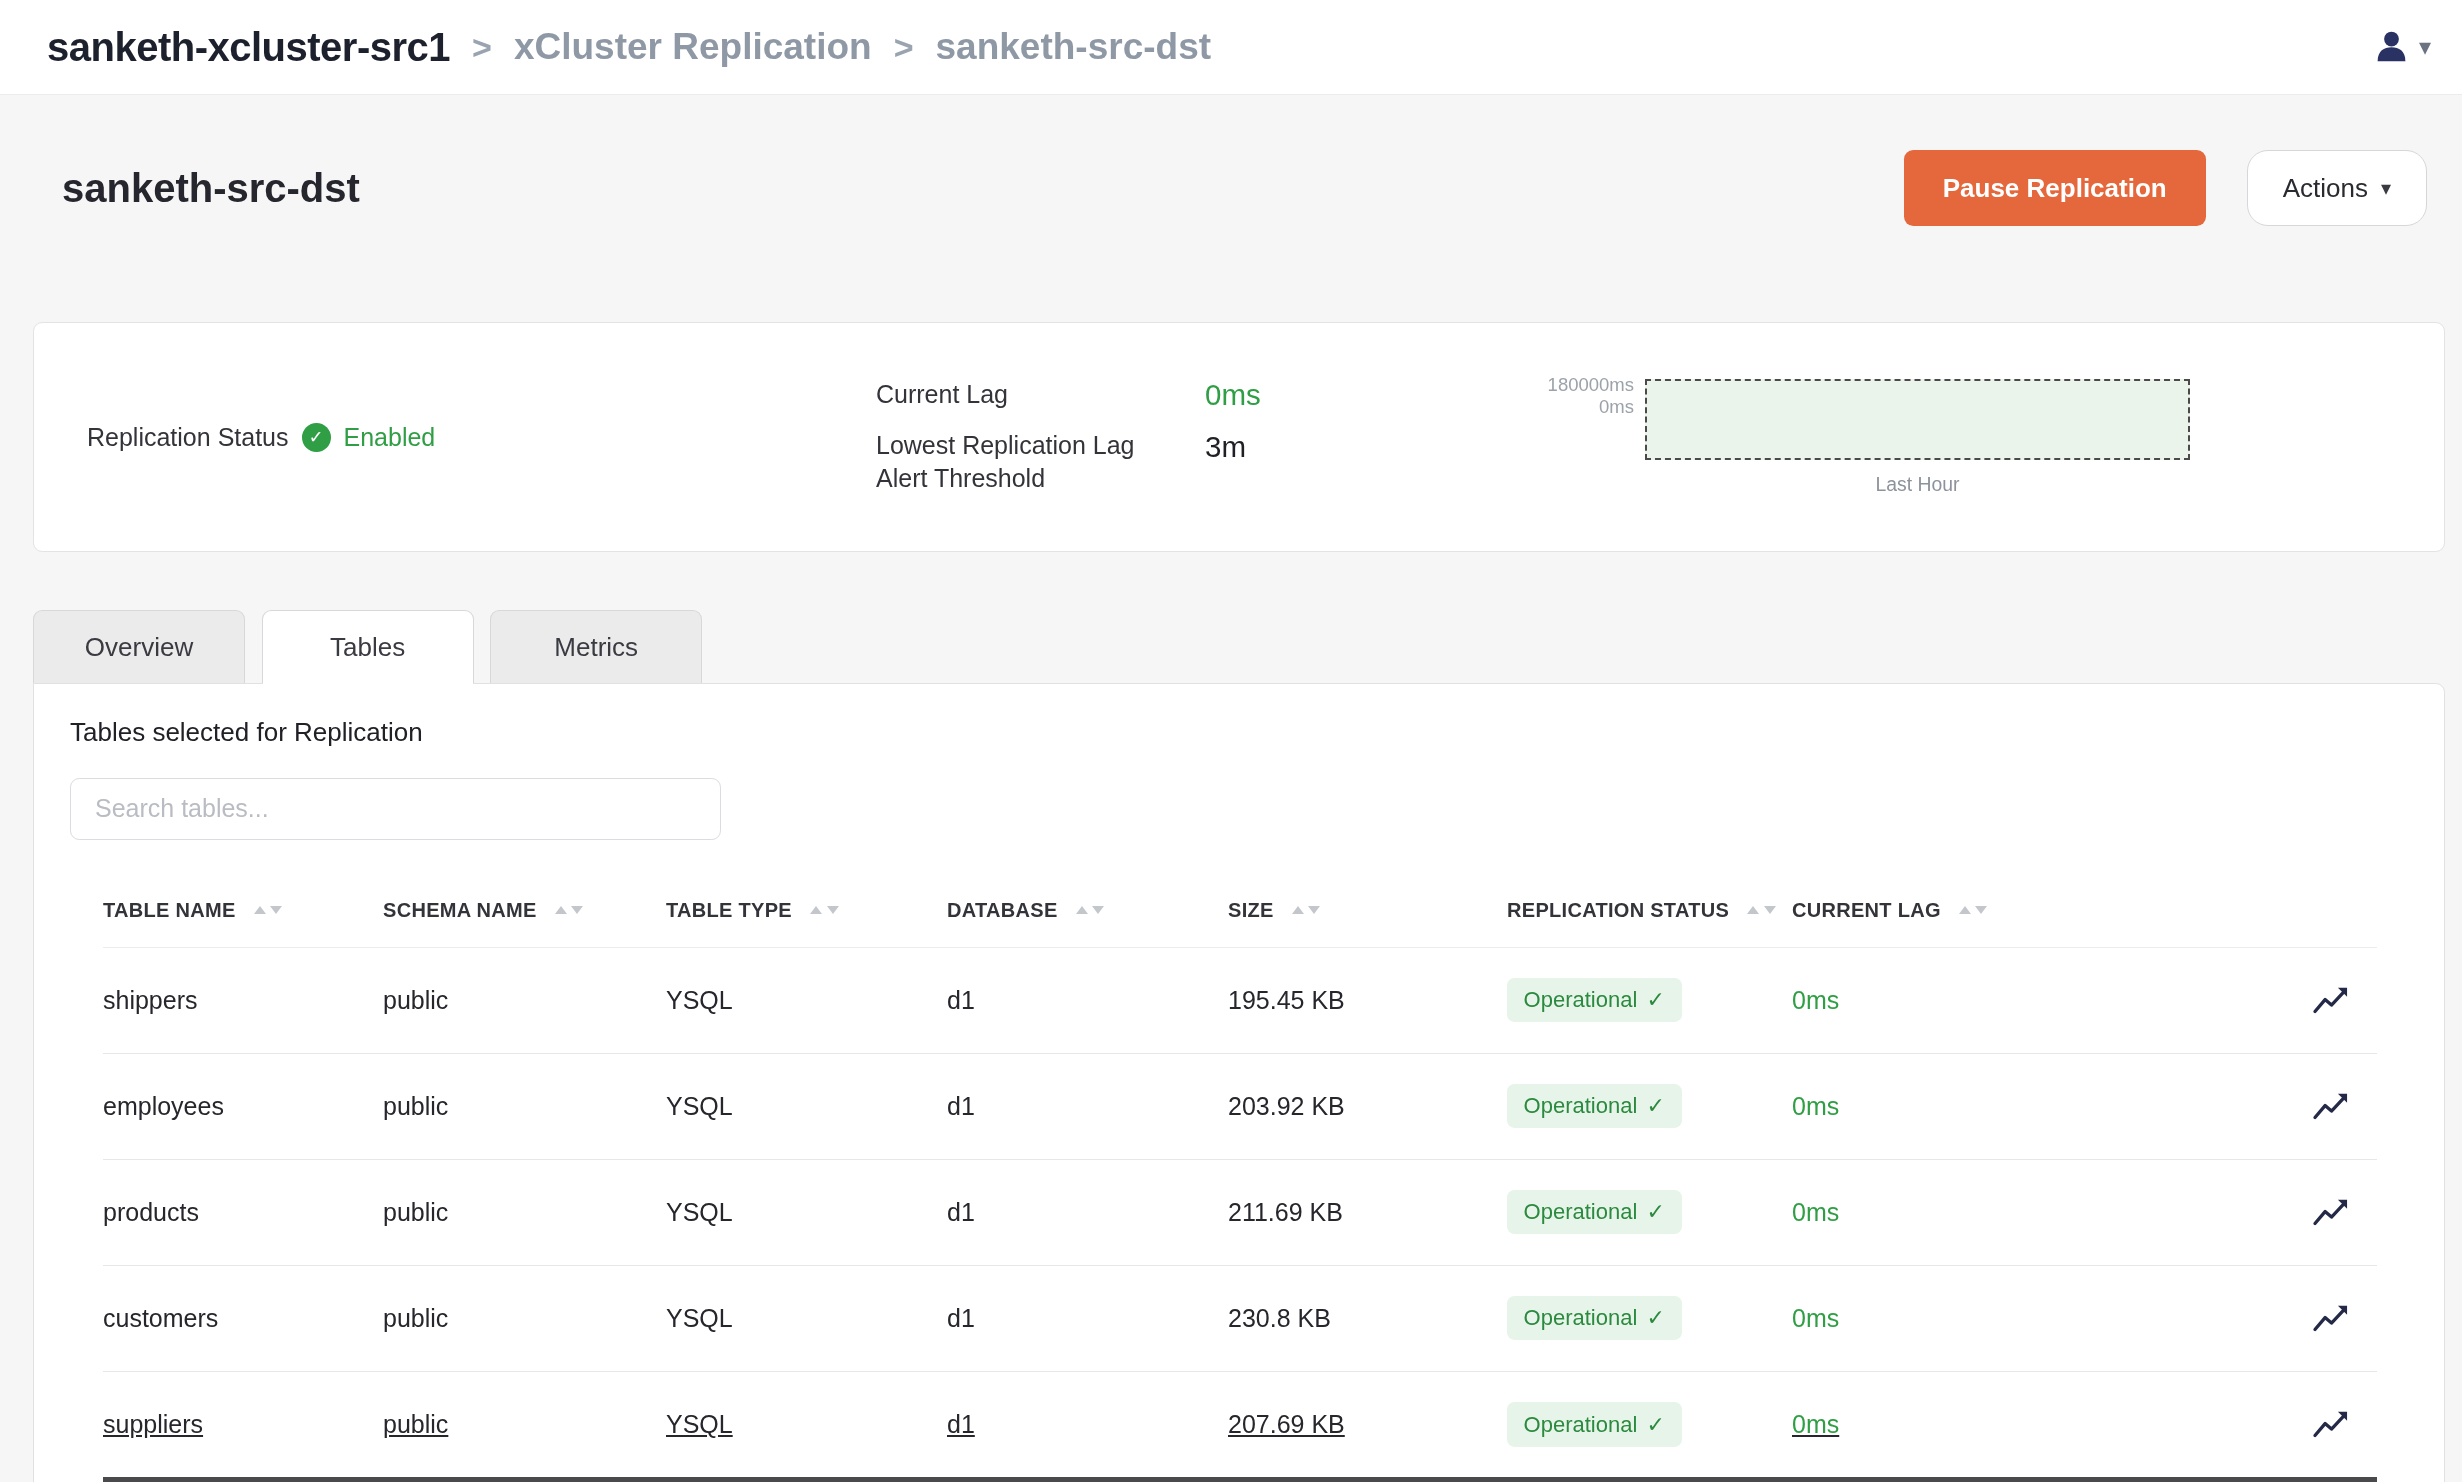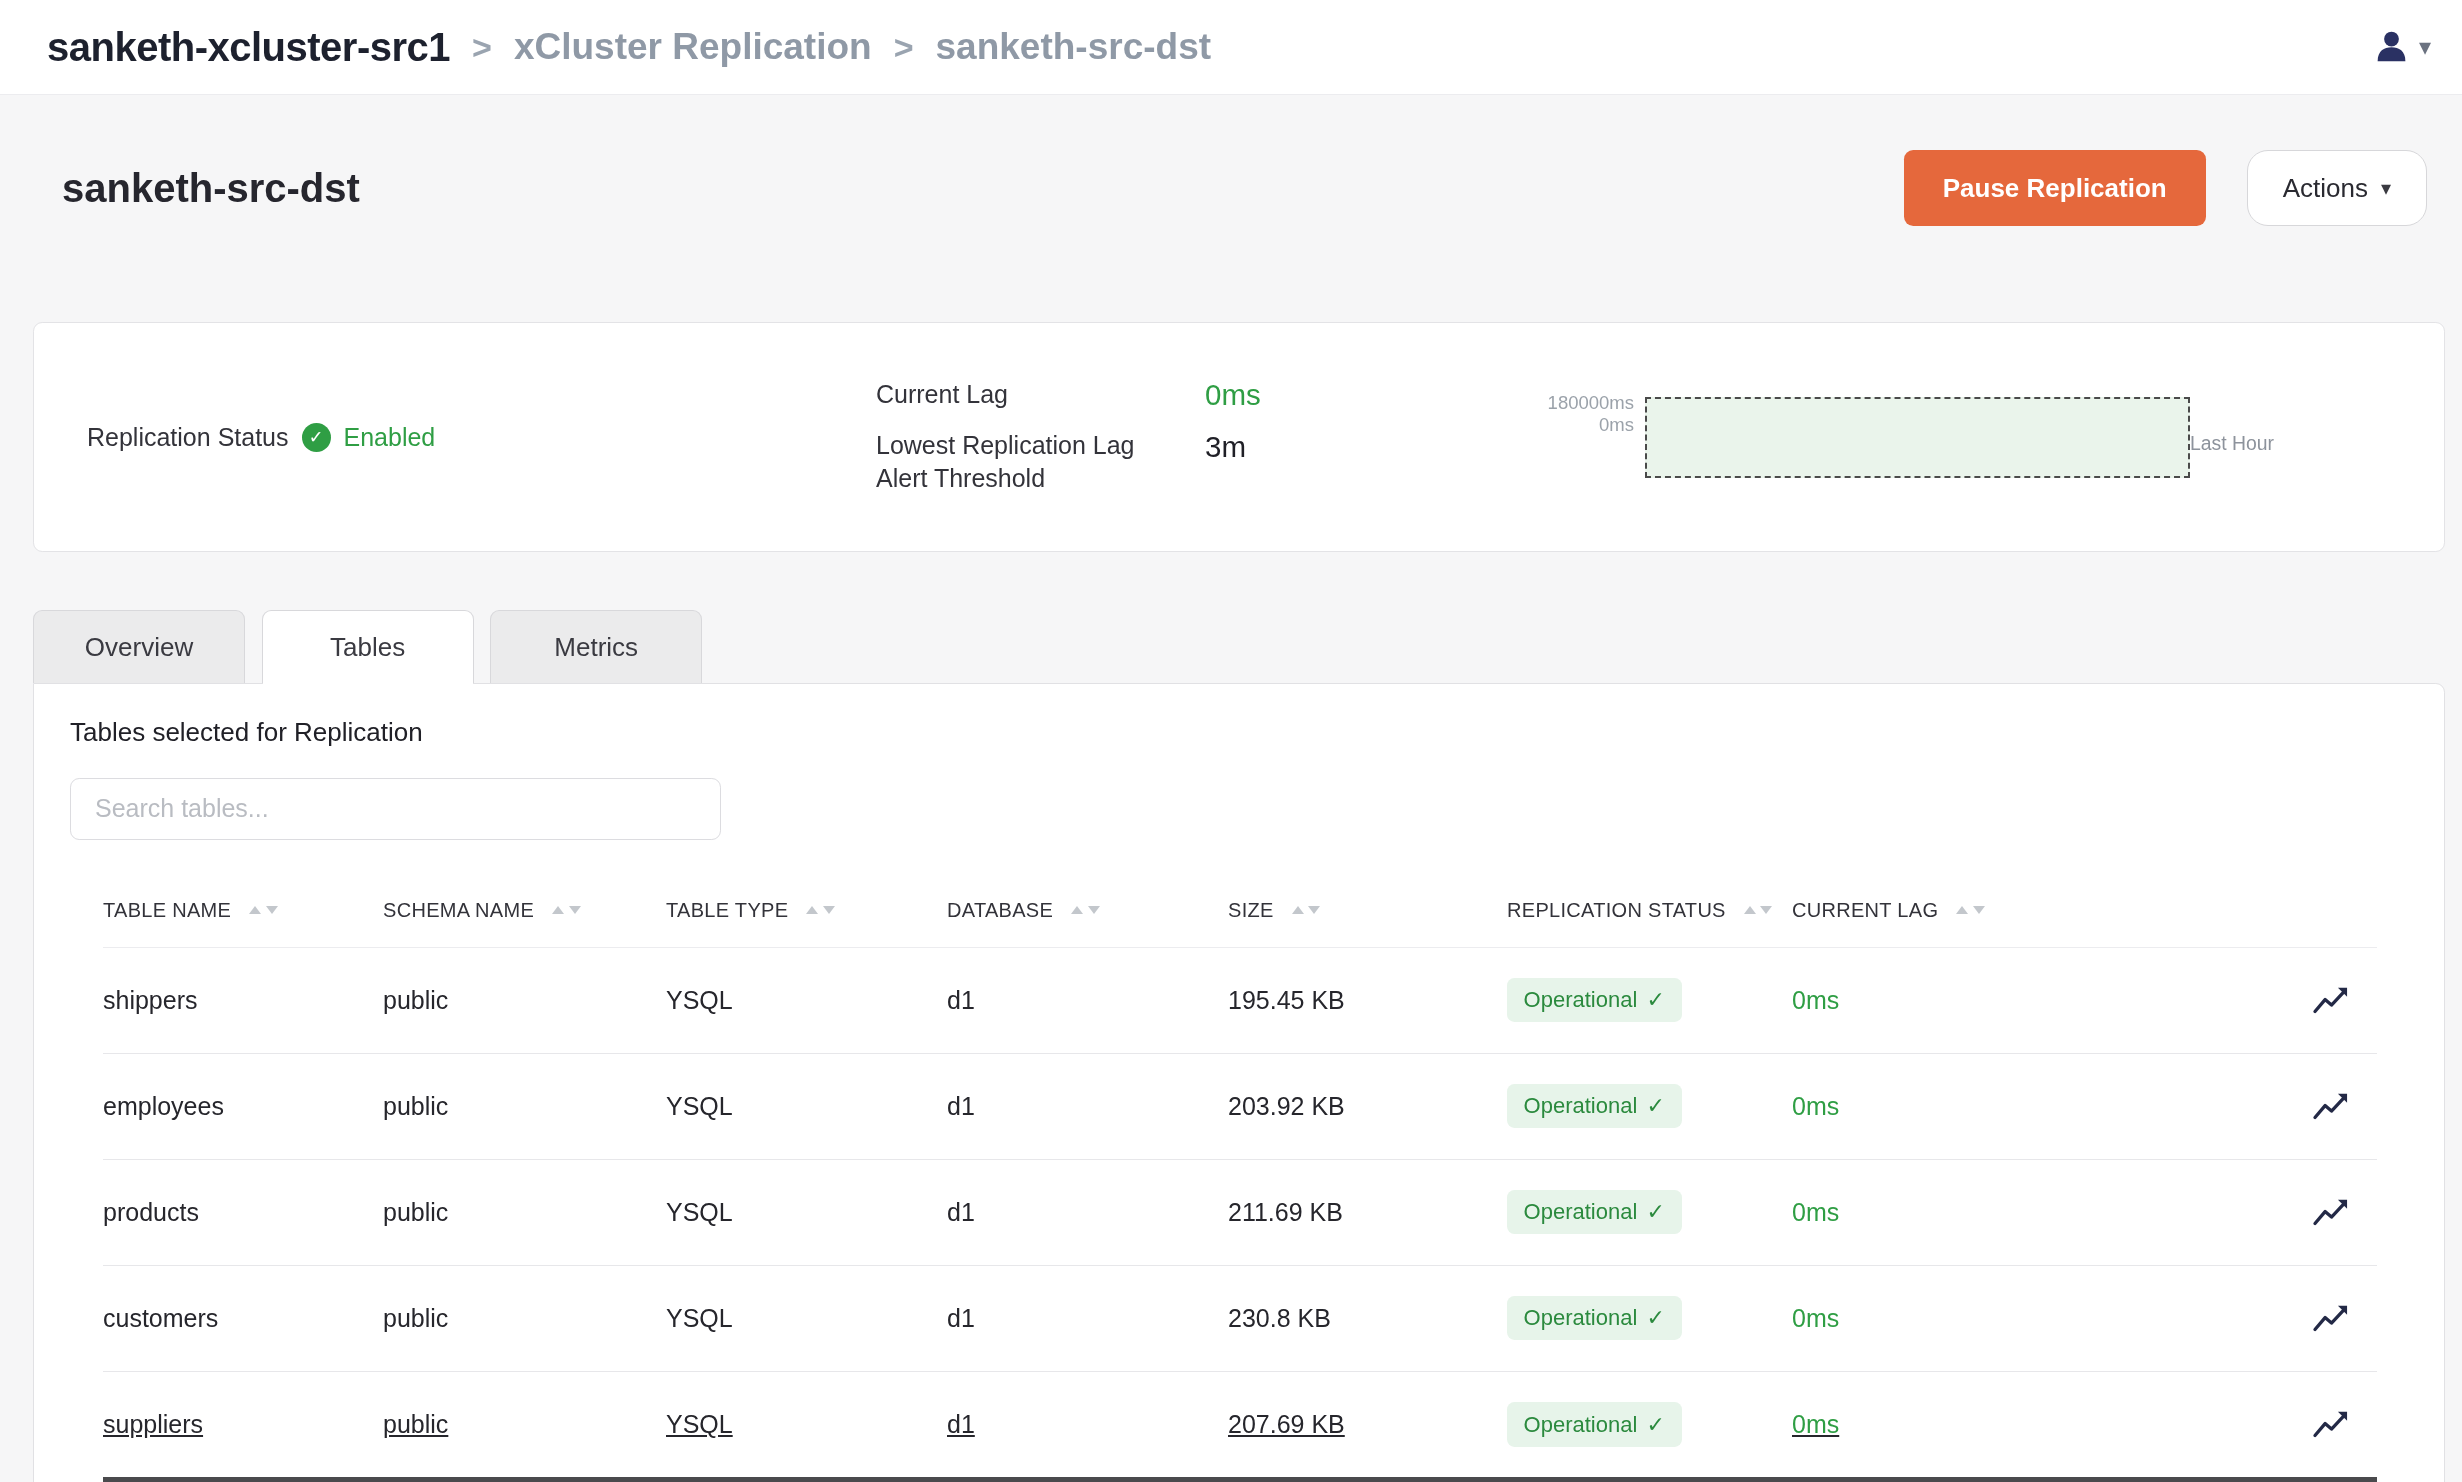--- a/index.html
+++ b/index.html
@@ -62,21 +62,21 @@
   .green { color:#2f9e44; }
   .dark-value { color:#1f1f26; }
   .align-top { align-self:start; padding-top:1.8px; }
 
   .chart-wrap { display:flex; align-items:flex-start; }
   .chart-ylabels {
     width:96px; height:81px; display:flex; flex-direction:column;
     align-items:flex-end;
     font-size:18.5px; color:#9ba2aa; padding-right:11px; transform:translateY(-5.5px);
   }
-  .chart-col { display:flex; align-items:center; }
+  .chart-col { display:flex; flex-direction:column; align-items:center; }
   .chart-box { width:545px; height:81px; background:#eaf4eb; border:2.8px dashed #4a4a4a; }
   .chart-xlabel { margin-top:13px; font-size:19.4px; color:#8d939c; }
 
   
   .tabs { display:flex; gap:16.6px; margin:58px 0 0 33px; }
   .tab {
     min-width:212px; height:73px; display:flex; align-items:center; justify-content:center;
     background:#ebebec; border:0.9px solid #d8d8db; border-bottom:none;
     border-radius:9.2px 9.2px 0 0; font-size:26px; color:#3a3a41;
     position:relative; cursor:pointer; z-index:2; padding:0 33px;
@@ -101,21 +101,21 @@
   
   .table { margin:34px 31px 0 33px; }
   .trow {
     display:grid;
     grid-template-columns:280px 283px 281px 281px 279px 285px 1fr 74px;
     align-items:center;
   }
   .thead { height:74px; border-bottom:0.9px solid #ececef; }
   .th {
     display:flex; align-items:center; gap:18px;
-    font-size:20px; font-weight:400; color:#33333a; letter-spacing:0.3px; cursor:pointer;
+    font-size:20px; font-weight:700; color:#33333a; letter-spacing:0.3px; cursor:pointer;
   }
   .sort { display:inline-flex; gap:4.6px; align-items:center; }
   .sort i { display:block; width:0; height:0; border-left:6.5px solid transparent; border-right:6.5px solid transparent; }
   .sort .up { border-bottom:8.3px solid #c3c7cc; }
   .sort .dn { border-top:8.3px solid #c3c7cc; }
 
   .tbody .trow { height:106px; border-bottom:0.9px solid #e7e7ea; font-size:25px; color:#26262c; }
   .tbody .trow:last-of-type { border-bottom:none;text-decoration:underline; }
 
   .badge {

